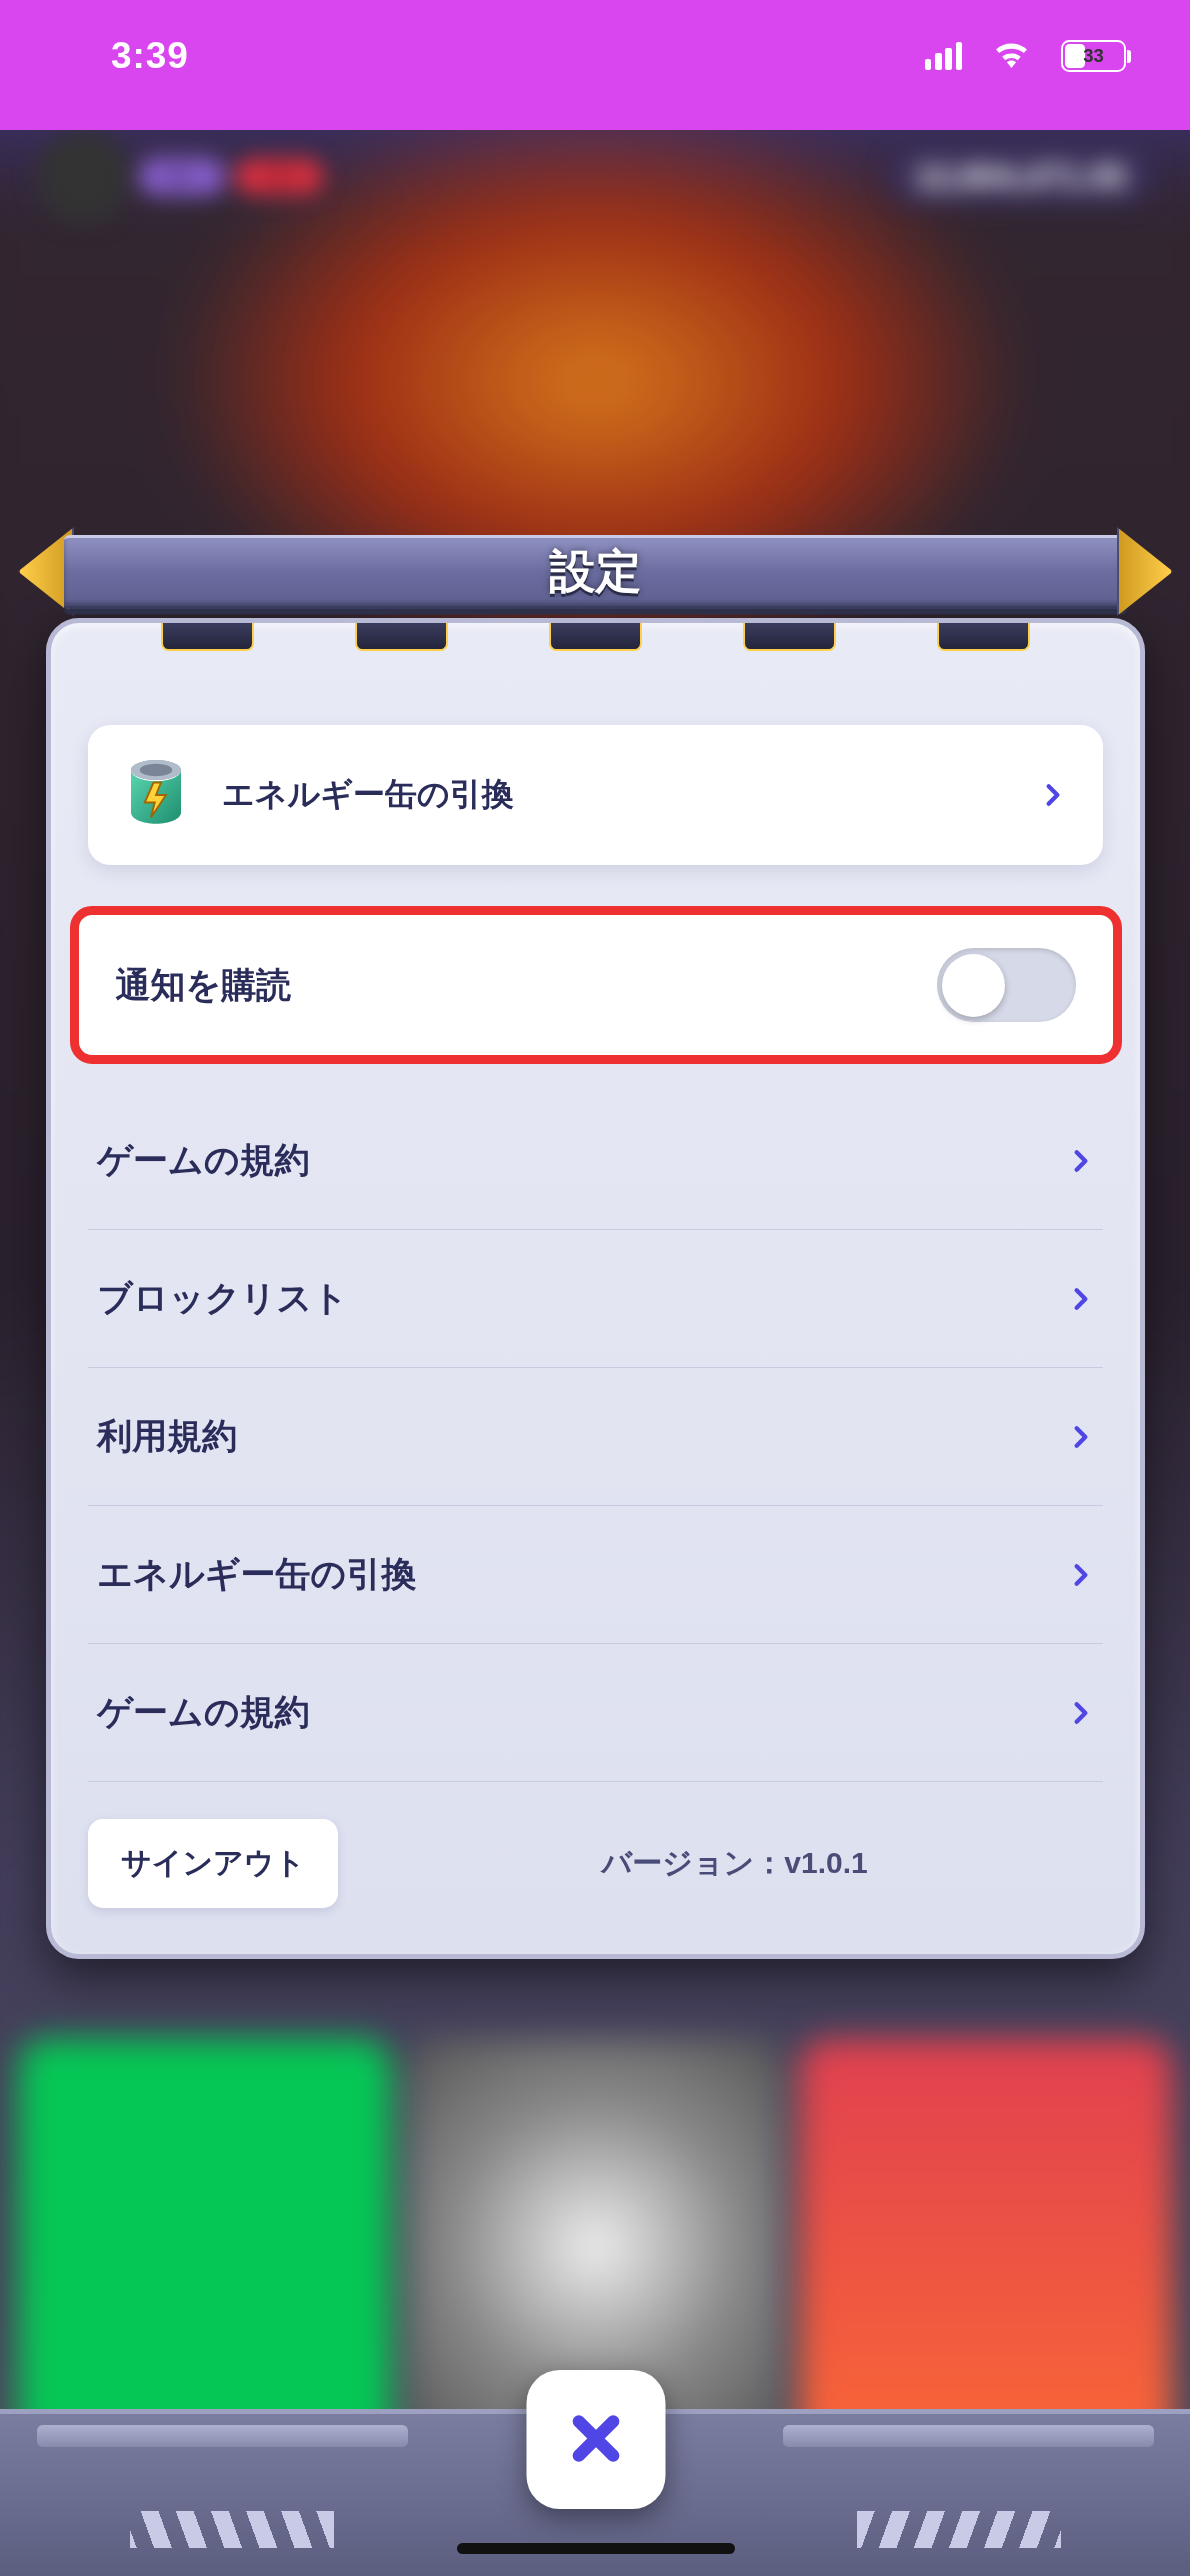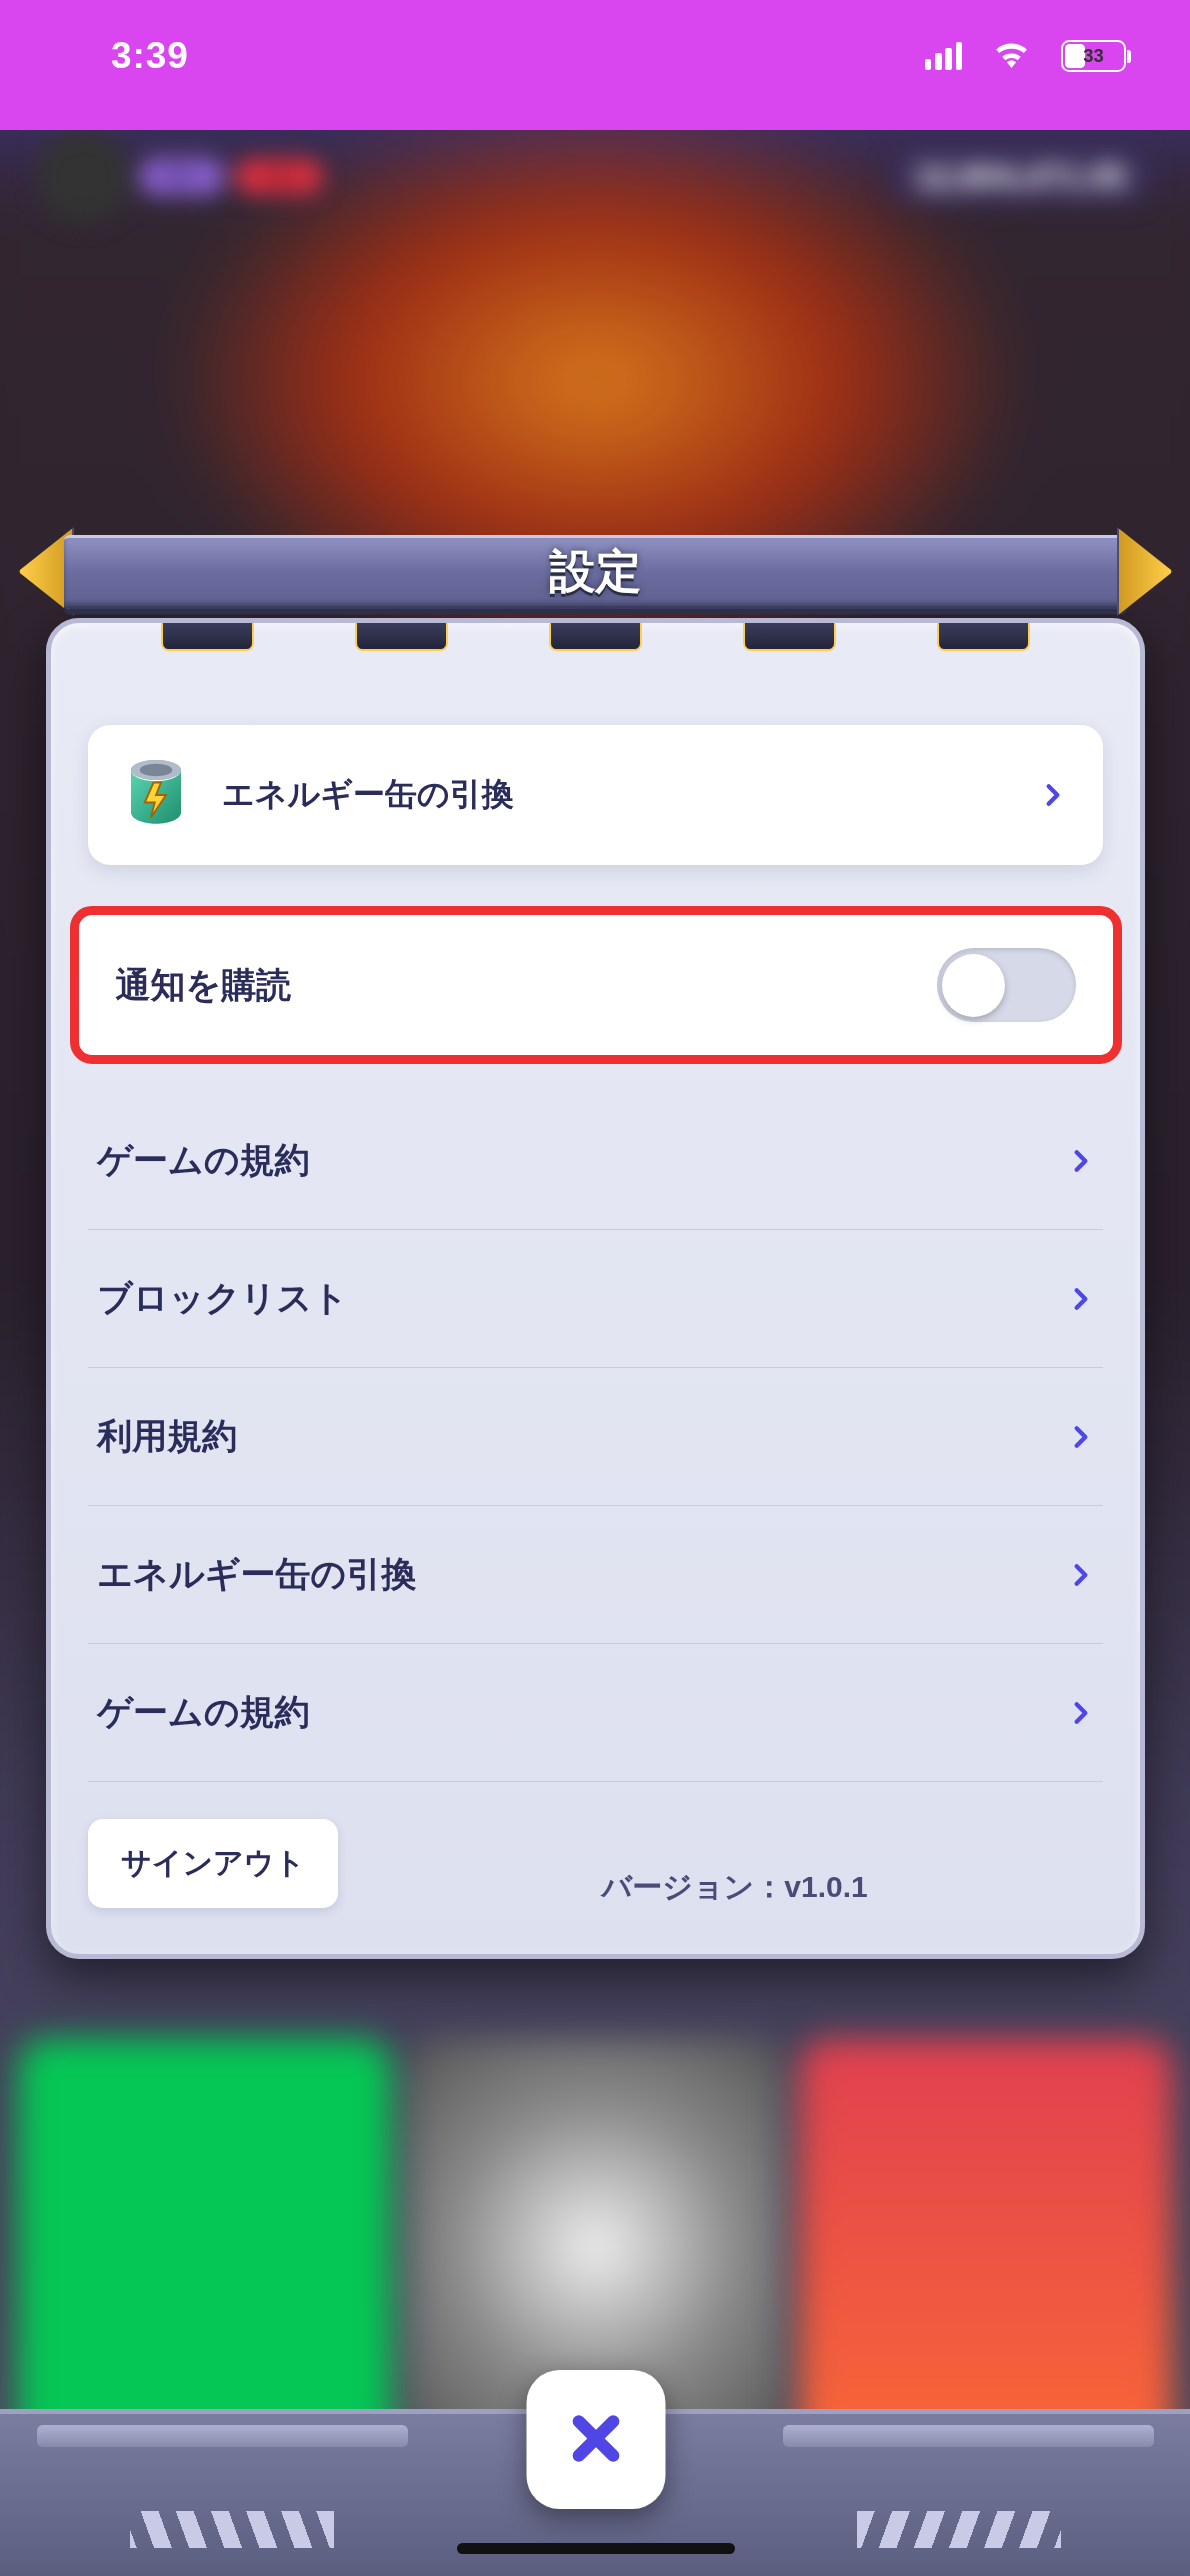--- a/index.html
+++ b/index.html
@@ -143,21 +143,21 @@
   .setting-row {
     display: flex; align-items: center;
     padding: 45px 9.3px;
     border-bottom: 1.9px solid #c8cbe0;
   }
   .setting-row:last-of-type { border-bottom: none; }
   .setting-row .row-label { font-size: 35px; font-weight: 800; color: #2a2c5a; flex:1; }
 
   
   .modal-footer {
-    display:flex; align-items:flex-end; gap:28px; margin-top: 37px;
+    display:flex; align-items:center; gap:28px; margin-top: 37px;
   }
   .signout-btn {
     background:#fff; border:none; border-radius:15px;
     padding: 24px 33px; font-size:30px; font-weight:800; color:#2a2c5a;
     box-shadow: 0 3.7px 9.3px rgba(80,80,140,.15);
   }
   .version { flex:1; text-align:center; font-size:30px; font-weight:700; color:#4a4c78; }
 
   
   .close-btn {

